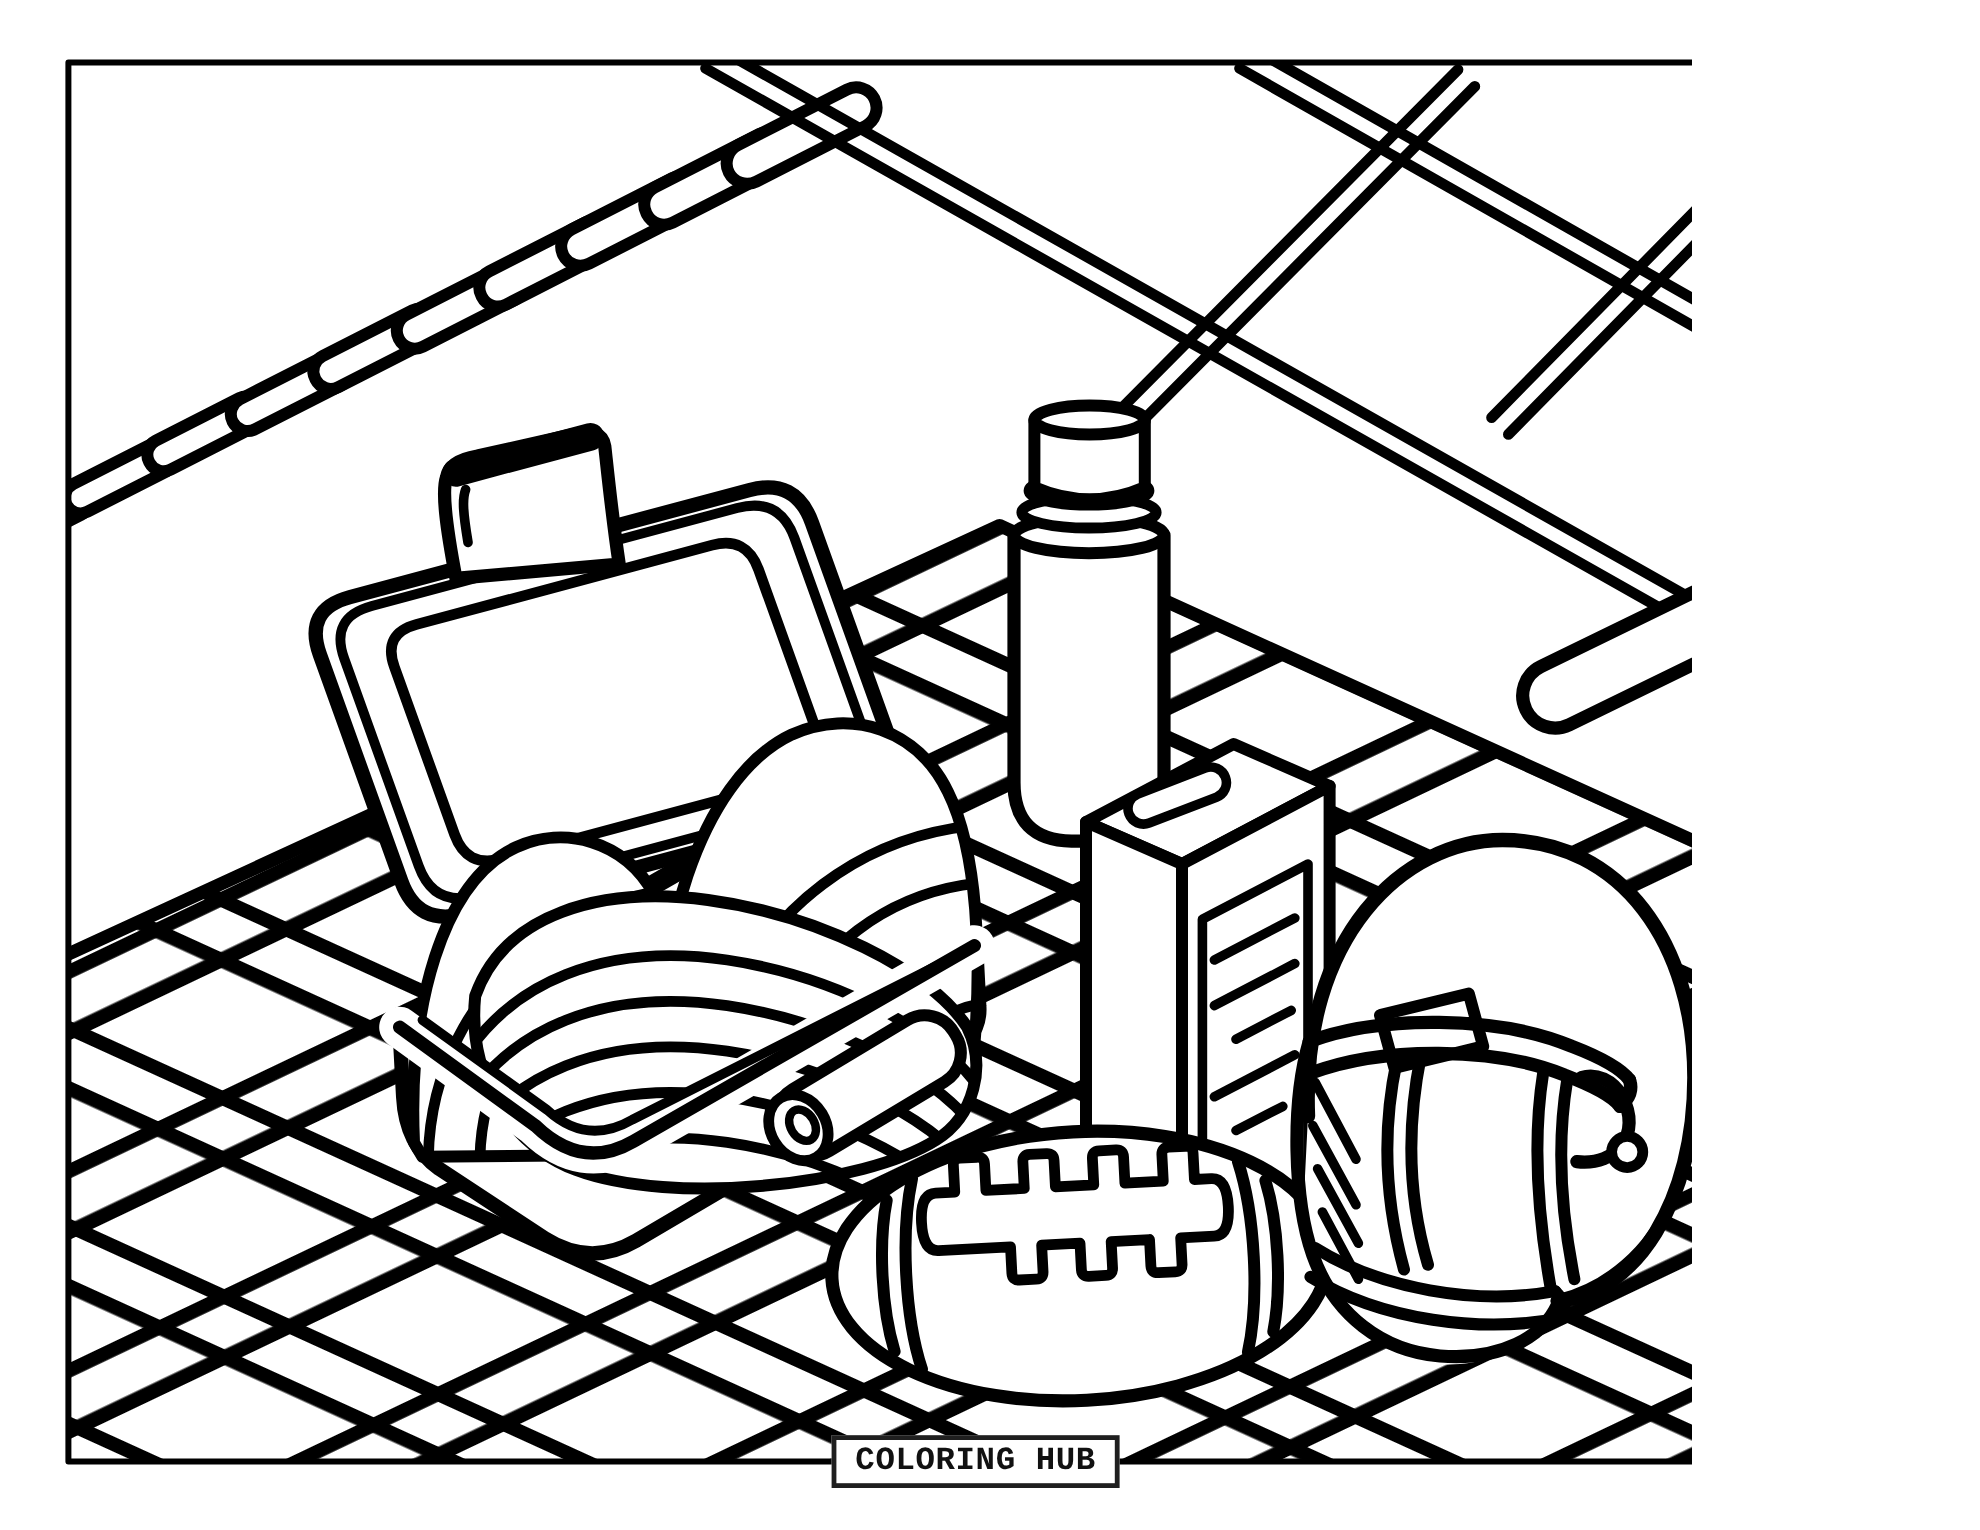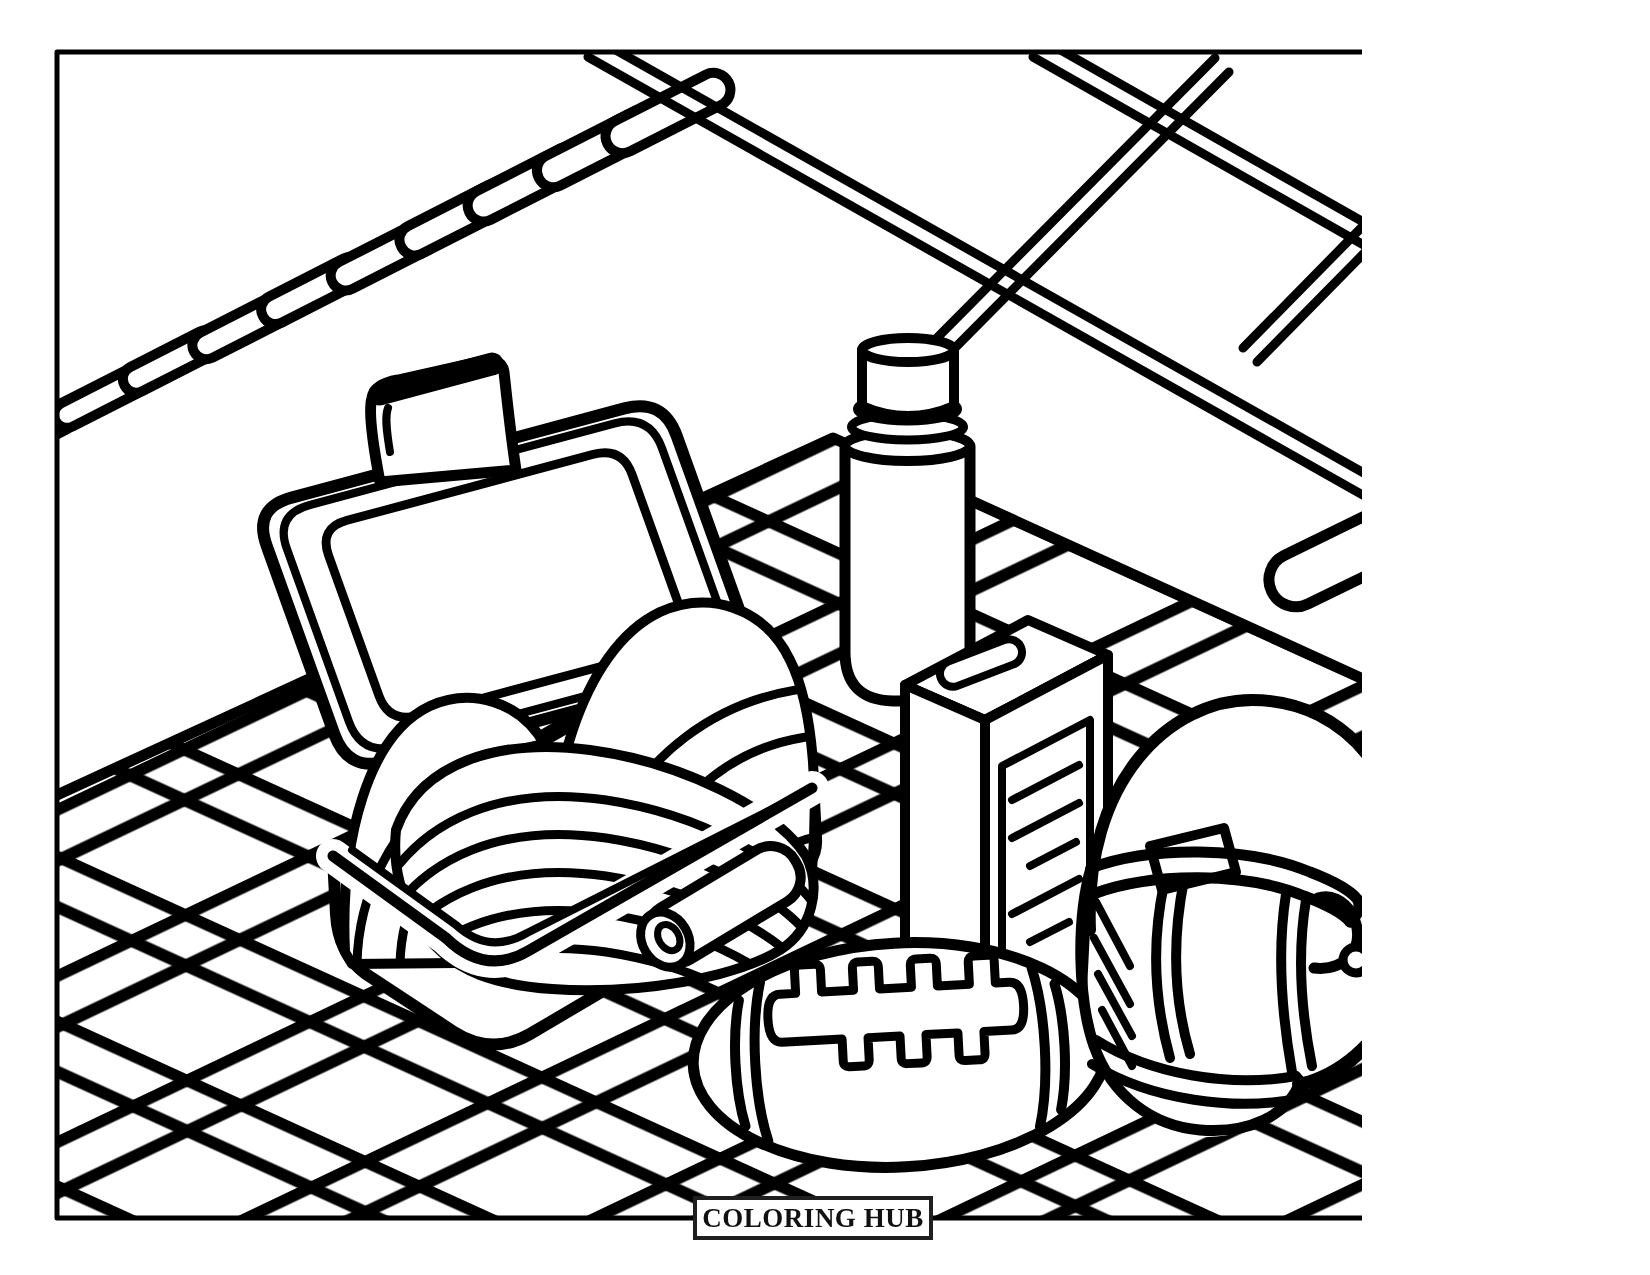--- a/index.html
+++ b/index.html
@@ -1,17 +1,17 @@
 <!DOCTYPE html>
 <html><head>
 <meta charset="utf-8">
 <style>
   html,body{margin:0;padding:0;background:#ffffff;}
   .page{position:relative;width:1362px;height:1275px;background:#ffffff;overflow:hidden;
-        font-family:Liberation Serif, serif;}
+        font-family:Liberation Mono, monospace;padding-left:48px;}
   .art{position:absolute;left:0;top:0;}
   .badge{position:absolute;left:693px;top:1196px;width:232px;height:36px;
          background:#ffffff;border:4px solid #1f1f1f;display:flex;align-items:center;justify-content:center;
          font-weight:bold;font-size:27px;letter-spacing:0.5px;color:#111111;white-space:nowrap;}
 </style>
 </head>
 <body>
 
 <div class="page">
 <svg class="art" width="1650" height="1275" viewBox="0 0 1650 1275" fill="none" stroke="#000000" stroke-linecap="round" stroke-linejoin="round">

